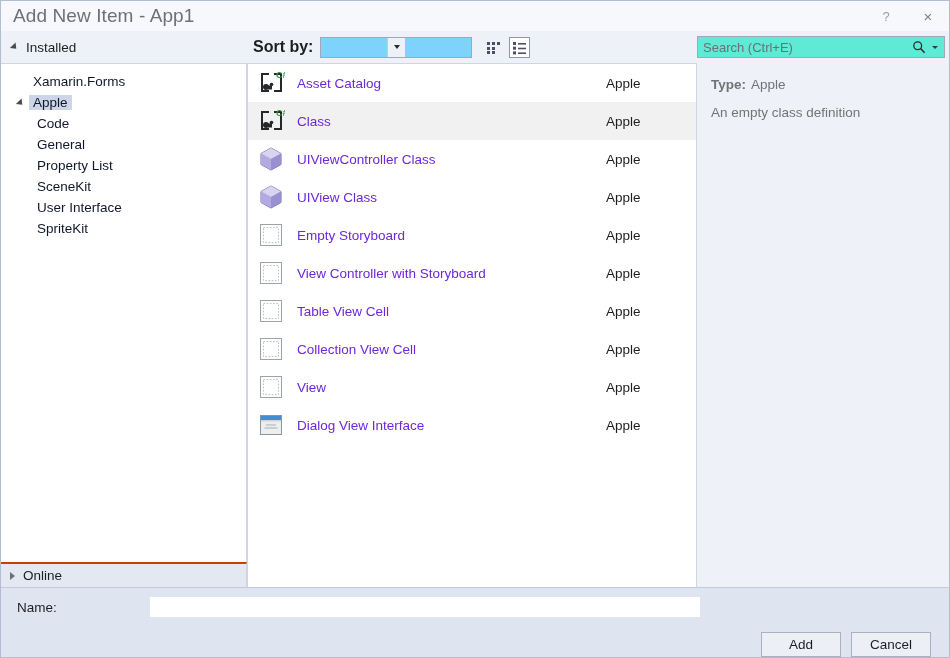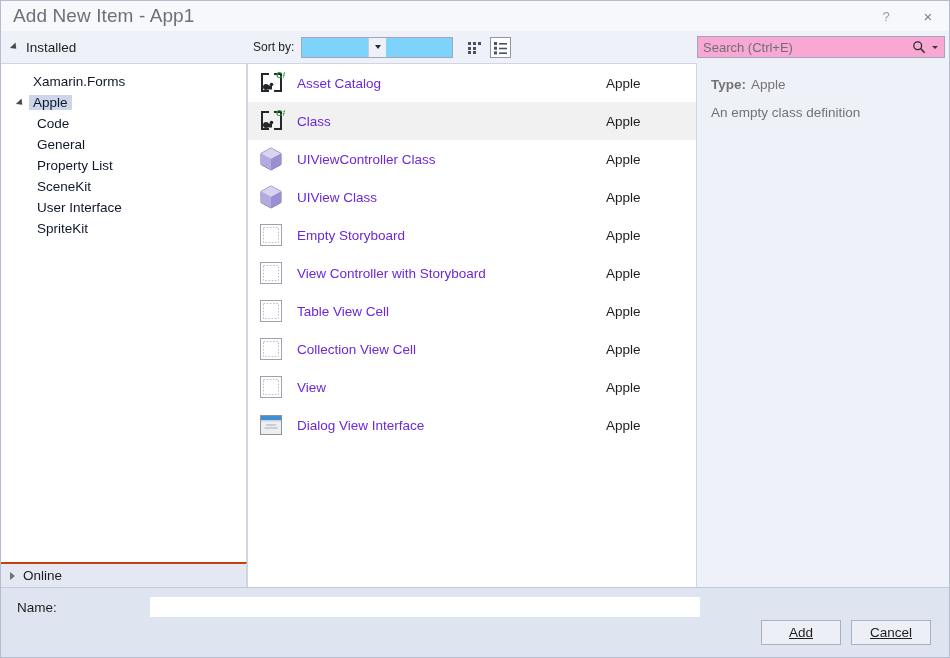--- a/index.html
+++ b/index.html
@@ -83,23 +83,24 @@
   .tree-head-label { font-size: 13.5px; color: #1e1e1e; }
 
   .tb-mid {
     flex: 1;
     display: flex;
     align-items: center;
     padding-left: 6px;
     box-sizing: border-box;
   }
   .sortby-label {
-    font-size: 12px;
+    font-size: 16px;
     color: #1e1e1e;
     margin-right: 7px;
+    font-weight: bold;
   }
   .combo {
     width: 152px;
     height: 21px;
     background: #7dd3fc;
     border: 1px solid #9fa7b8;
     display: flex;
     align-items: center;
     box-sizing: border-box;
     position: relative;
@@ -152,21 +153,21 @@
     width: 252px;
     min-width: 252px;
     padding-right: 4px;
     box-sizing: border-box;
     display: flex;
     align-items: center;
   }
   .searchbox {
     flex: 1;
     height: 22px;
-    background: #f9a8d4;
+    background: #5eead4;
     border: 1px solid #9fa7b8;
     display: flex;
     align-items: center;
     box-sizing: border-box;
   }
   .searchbox input {
     flex: 1;
     border: 0;
     outline: none;
     font-family: "Liberation Sans", sans-serif;
@@ -376,24 +377,23 @@
     box-sizing: border-box;
     font-family: "Liberation Sans", sans-serif;
     font-size: 13px;
     color: #1e1e1e;
     padding-left: 4px;
     outline: none;
   }
   .btn-row {
     position: absolute;
     right: 18px;
-    bottom: 12px;
+    bottom: 0;
     display: flex;
     gap: 10px;
-    text-decoration: underline;
   }
   .dlg-btn {
     width: 80px;
     height: 25px;
     background: #eceff6;
     border: 1px solid #a9b0c2;
     box-sizing: border-box;
     font-family: "Liberation Sans", sans-serif;
     font-size: 13.5px;
     color: #1e1e1e;

